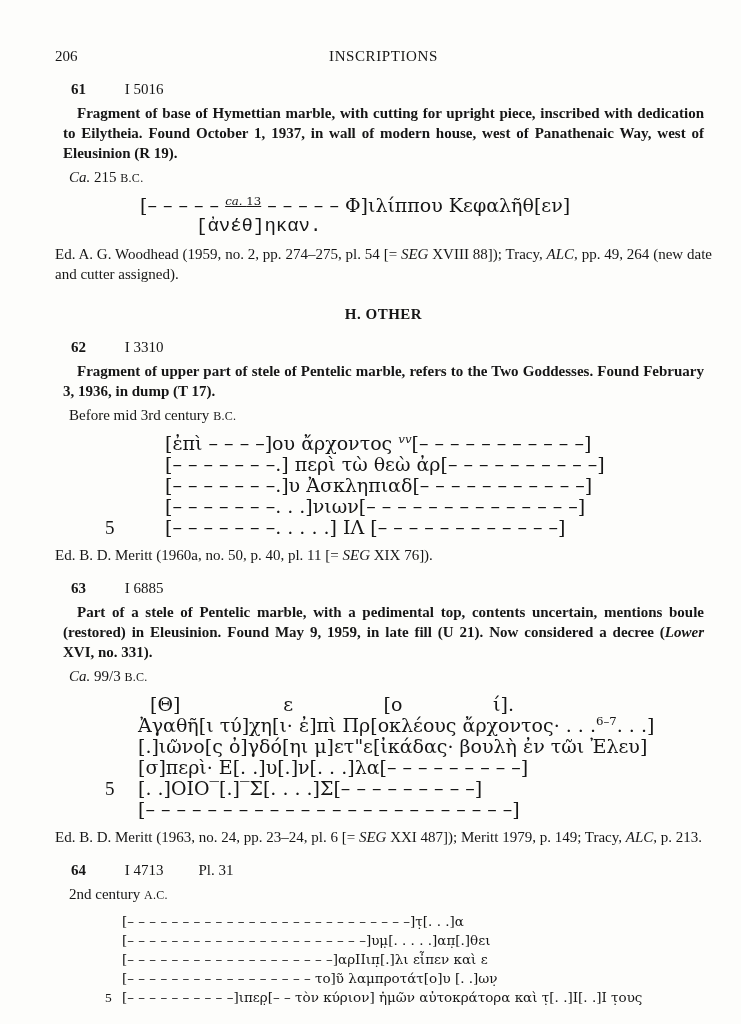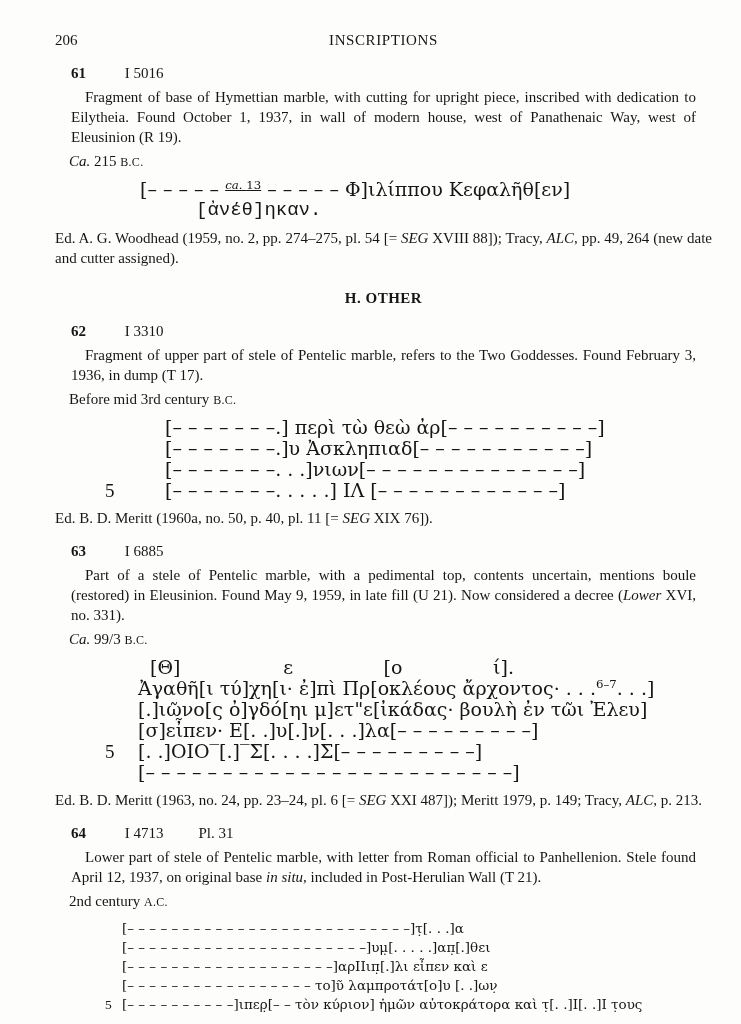--- a/index.html
+++ b/index.html
@@ -1,30 +1,30 @@
 <!DOCTYPE html>
 <html><head>
 <meta charset="utf-8">
 <title>Inscriptions p. 206</title>
 <style>
   html,body{margin:0;padding:0;background:#ffffff;}
   .page{
     position:relative;width:741px;height:1024px;box-sizing:border-box;
-    padding:30px 29px 0 55px;background:#fdfdfb;color:#161616;
+    padding:46px 29px 0 55px;background:#fdfdfb;color:#161616;
     font-family:"Liberation Serif",serif;font-size:15px;line-height:20px;
     overflow:hidden;
   }
   .pagehead{position:relative;height:20px;margin-bottom:4px;}
   .pagenum{position:absolute;left:0;top:0;}
   .ptitle{position:absolute;left:0;right:0;text-align:center;letter-spacing:0.6px;}
   .entry-head{margin-top:13px;margin-left:16px;}
   .enum{display:inline-block;width:50px;font-weight:bold;}
   .einv{display:inline-block;min-width:70px;}
   .eplate{display:inline-block;}
-  .desc{margin:4px 16px 0;text-align:justify;text-indent:14px;}
+  .desc{margin:4px 8px 0;text-align:justify;text-indent:14px;font-weight:bold;}
   .date{margin:4px 0 0;text-indent:14px;}
   .ed{margin:3px 0 0;text-align:justify;}
   .section{margin:20px 0 7px;text-align:center;font-size:15px;font-weight:bold;letter-spacing:0.5px;}
   .greek{margin:7px 0;font-family:"DejaVu Serif","Liberation Serif",serif;font-size:19px;line-height:21px;}
   .g61{padding-left:85px;}
   .g62{padding-left:110px;}
   .g63{padding-left:83px;}
   .g64{padding-left:67px;font-size:13.5px;line-height:19px;}
   .gline{position:relative;white-space:pre;}
   .lnum{position:absolute;top:0;font-family:"Liberation Serif",serif;}
@@ -63,53 +63,53 @@
   <h2 class="section">H. OTHER</h2>
 
   <article class="entry">
     <div class="entry-head">
       <span class="enum">62</span>
       <span class="einv">I 3310</span>
     </div>
     <p class="desc"><span>Fragment of upper part of stele of Pentelic marble, refers to the Two Goddesses.  Found February 3, 1936, in dump (T 17).</span></p>
     <p class="date"><span>Before mid 3rd century </span><span class="sc">B.C.</span></p>
     <div class="greek g62">
+        <div class="gline"><span><span>[ἐπὶ – – – –]ου ἄρχοντος </span><span class="i sup">vv</span><span>[– – – – – – – – – – –]</span></span></div>
         <div class="gline"><span><span>[– – – – – – –.] περὶ τὼ θεὼ ἀρ[– – – – – – – – – –]</span></span></div>
         <div class="gline"><span><span>[– – – – – – –.]υ Ἀσκληπιαδ[– – – – – – – – – – –]</span></span></div>
         <div class="gline"><span><span>[– – – – – – –. . .]νιων[– – – – – – – – – – – – – –]</span></span></div>
         <div class="gline"><span class="lnum">5</span><span><span>[– – – – – – –. . . . .] ΙΛ [– – – – – – – – – – – –]</span></span></div>
       </div>
     <p class="ed"><span>Ed. B. D. Meritt (1960a, no. 50, p. 40, pl. 11 [= </span><span class="i">SEG</span><span> XIX 76]).</span></p>
   </article>
 
   <article class="entry">
     <div class="entry-head">
       <span class="enum">63</span>
       <span class="einv">I 6885</span>
     </div>
     <p class="desc"><span>Part of a stele of Pentelic marble, with a pedimental top, contents uncertain, mentions boule (restored) in Eleusinion. Found May 9, 1959, in late fill (U 21).  Now considered a decree (</span><span class="i">Lower</span><span> XVI, no. 331).</span></p>
     <p class="date"><span class="i">Ca.</span><span> 99/3 </span><span class="sc">B.C.</span></p>
     <div class="greek g63">
         <div class="gline"><span><span>  [Θ]                 ε               [ο               ί].</span></span></div>
         <div class="gline"><span><span>Ἀγαθῆ[ι τύ]χη[ι· ἐ]πὶ Πρ[οκλέους ἄρχοντος· . . .</span><span class="sup">6–7</span><span>. . .]</span></span></div>
         <div class="gline"><span><span>[.]ιῶνο[ς ὀ]γδό[ηι μ]ετ"ε[ἰκάδας· βουλὴ ἐν τῶι Ἐλευ]</span></span></div>
-        <div class="gline"><span><span>[σ]εἶπεν· Ε[. .]υ[.]ν[. . .]λα[– – – – – – – – –]</span></span></div>
+        <div class="gline"><span><span>[σ]περὶ· Ε[. .]υ[.]ν[. . .]λα[– – – – – – – – –]</span></span></div>
         <div class="gline"><span class="lnum">5</span><span><span>[. .]ΟΙΟ‾[.]‾Σ[. . . .]Σ[– – – – – – – – –]</span></span></div>
         <div class="gline"><span><span>[– – – – – – – – – – – – – – – – – – – – – – – –]</span></span></div>
       </div>
     <p class="ed"><span>Ed. B. D. Meritt (1963, no. 24, pp. 23–24, pl. 6 [= </span><span class="i">SEG</span><span> XXI 487]); Meritt 1979, p. 149; Tracy, </span><span class="i">ALC</span><span>, p. 213.</span></p>
   </article>
 
   <article class="entry">
     <div class="entry-head">
       <span class="enum">64</span>
       <span class="einv">I 4713</span>
       <span class="eplate">Pl. 31</span>
     </div>
-    <p class="desc"><span>Lower part of stele of Pentelic marble, with letter from Roman official to Panhellenion.  Stele found April 12, 1937, on original base </span><span class="i">in situ</span><span>, included in Post-Herulian Wall (T 21).</span></p>
     <p class="date"><span>2nd century </span><span class="sc">A.C.</span></p>
     <div class="greek g64">
         <div class="gline"><span><span>[– – – – – – – – – – – – – – – – – – – – – – – – – –]τ̣[. . .]α</span></span></div>
         <div class="gline"><span><span>[– – – – – – – – – – – – – – – – – – – – – –]υμ̣[. . . . .]απ̣[.]θει</span></span></div>
         <div class="gline"><span><span>[– – – – – – – – – – – – – – – – – – –]αρΙΙιπ̣[.]λι εἶπεν καὶ ε</span></span></div>
         <div class="gline"><span><span>[– – – – – – – – – – – – – – – – – το]ῦ λαμπροτάτ[ο]υ [. .]ων̣</span></span></div>
         <div class="gline"><span class="lnum">5</span><span><span>[– – – – – – – – – –]ιπερ̣[– – τὸν κύριον] ἡμῶν αὐτοκράτορα καὶ τ̣[. .]Ι[. .]Ι τ̣ους</span></span></div>
       </div>
   </article>
 

